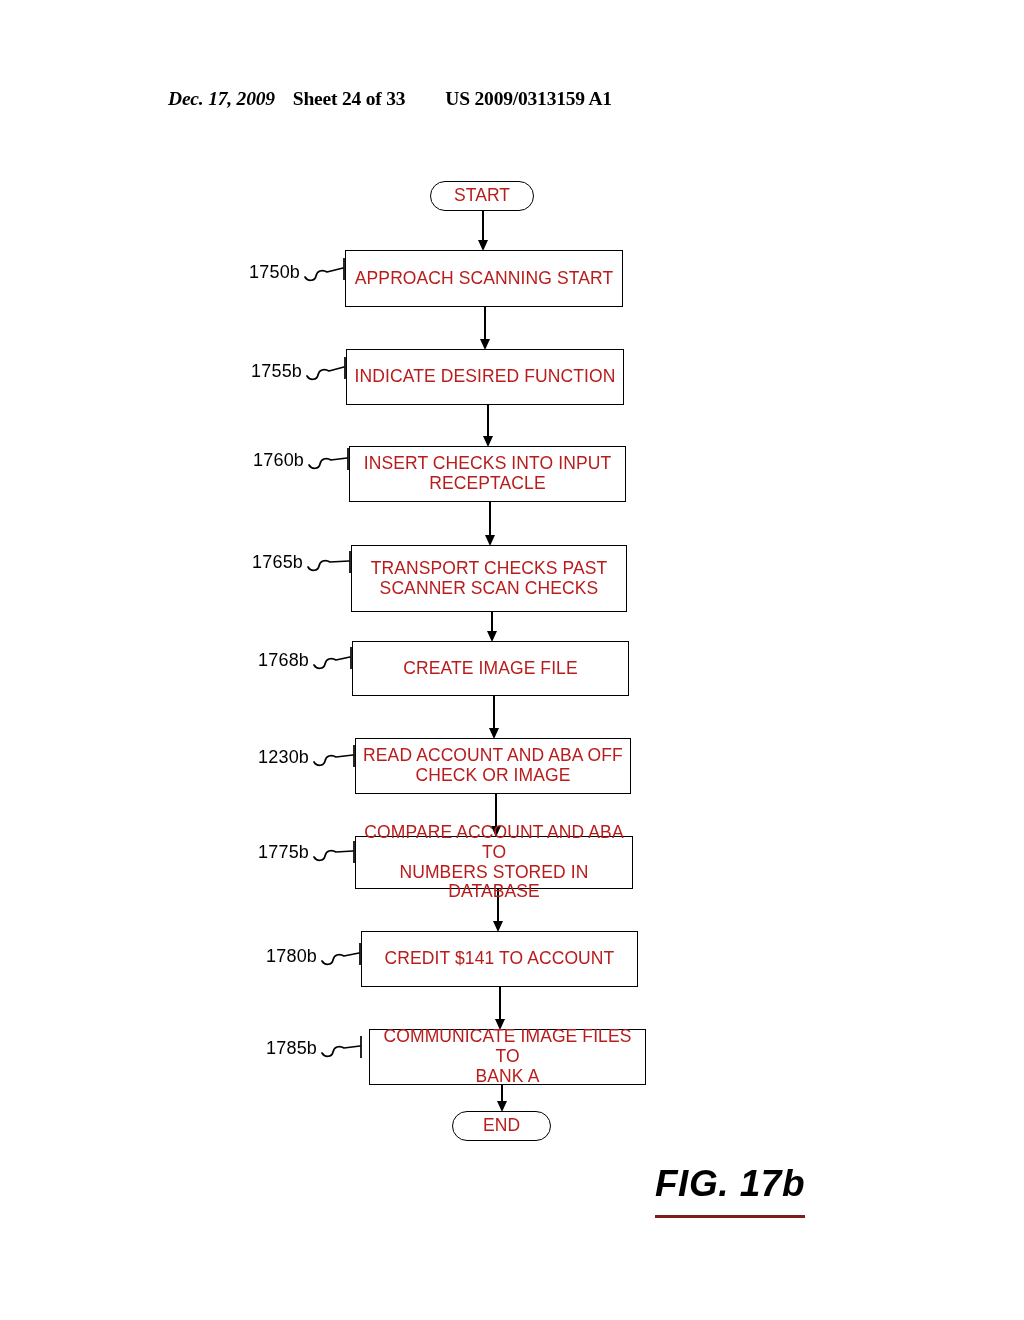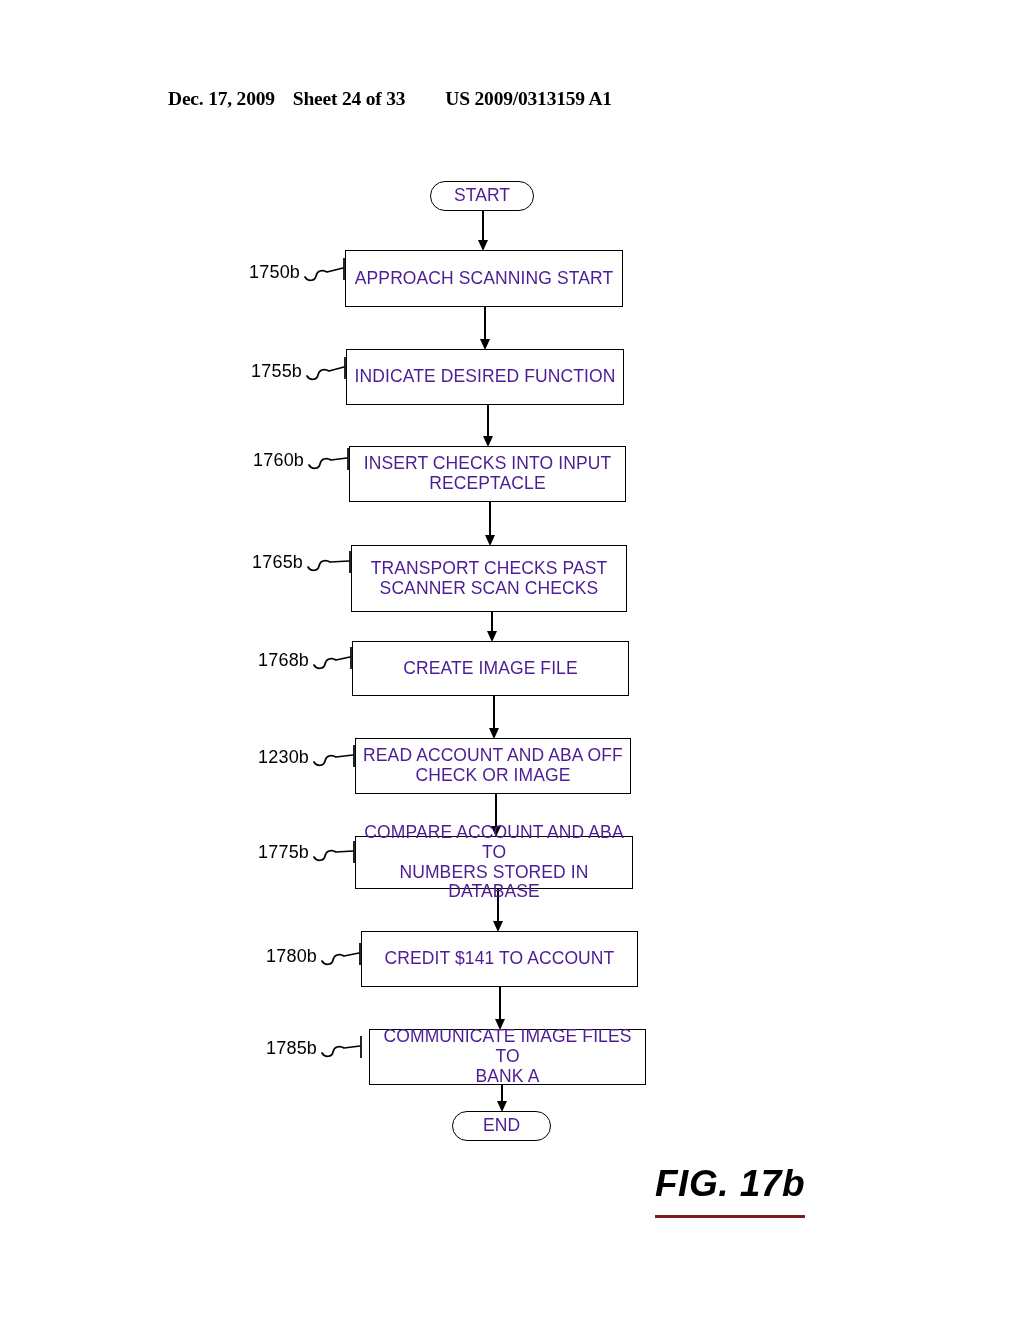--- a/index.html
+++ b/index.html
@@ -34,39 +34,39 @@
     height: 26px;
     font-family: "Liberation Serif", "DejaVu Serif", serif;
     font-weight: bold;
     font-size: 19.5px;
     letter-spacing: -0.2px;
     white-space: nowrap;
     display: flex;
     align-items: baseline;
   }
   #header .h-pub      { }
-  #header .h-date     { margin-left: 40px; }
+  #header .h-date     { margin-left: 40px; font-style: italic; }
   #header .h-sheet    { margin-left: 18px; }
   #header .h-docnum   { margin-left: 40px; }
 
   
   .node {
     position: absolute;
     box-sizing: border-box;
     border: 1.7px solid #000;
     background: #ffffff;
     display: flex;
     align-items: center;
     justify-content: center;
     text-align: center;
     font-family: "Liberation Sans", "DejaVu Sans", sans-serif;
     font-size: 17.5px;
     line-height: 1.14;
     letter-spacing: 0.1px;
-    color: #4c1d95;
+    color: #b91c1c;
     padding: 0 4px;
   }
   .node.terminator {
     border-radius: 999px;
     border-width: 1.8px;
     font-size: 17.5px;
   }
   .node .node-text {
     display: block;
     white-space: pre-line;

